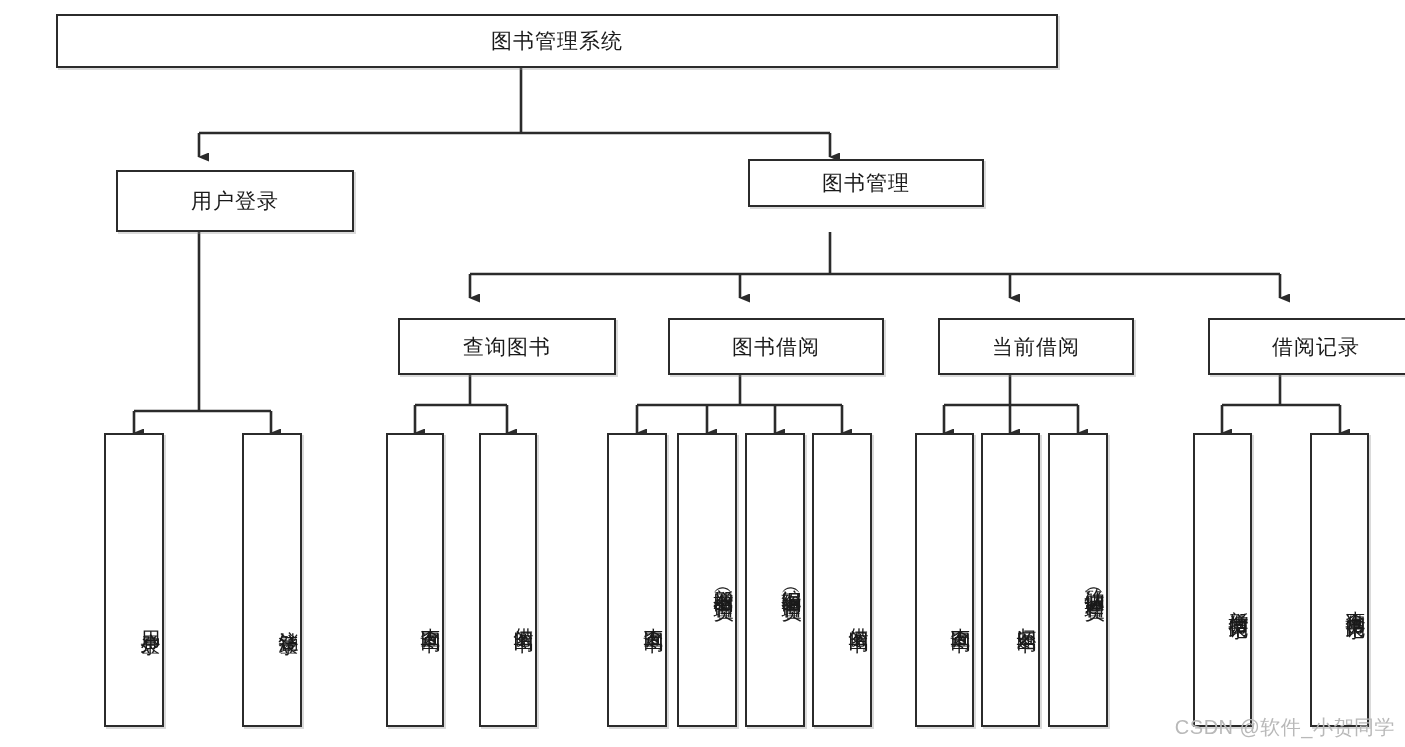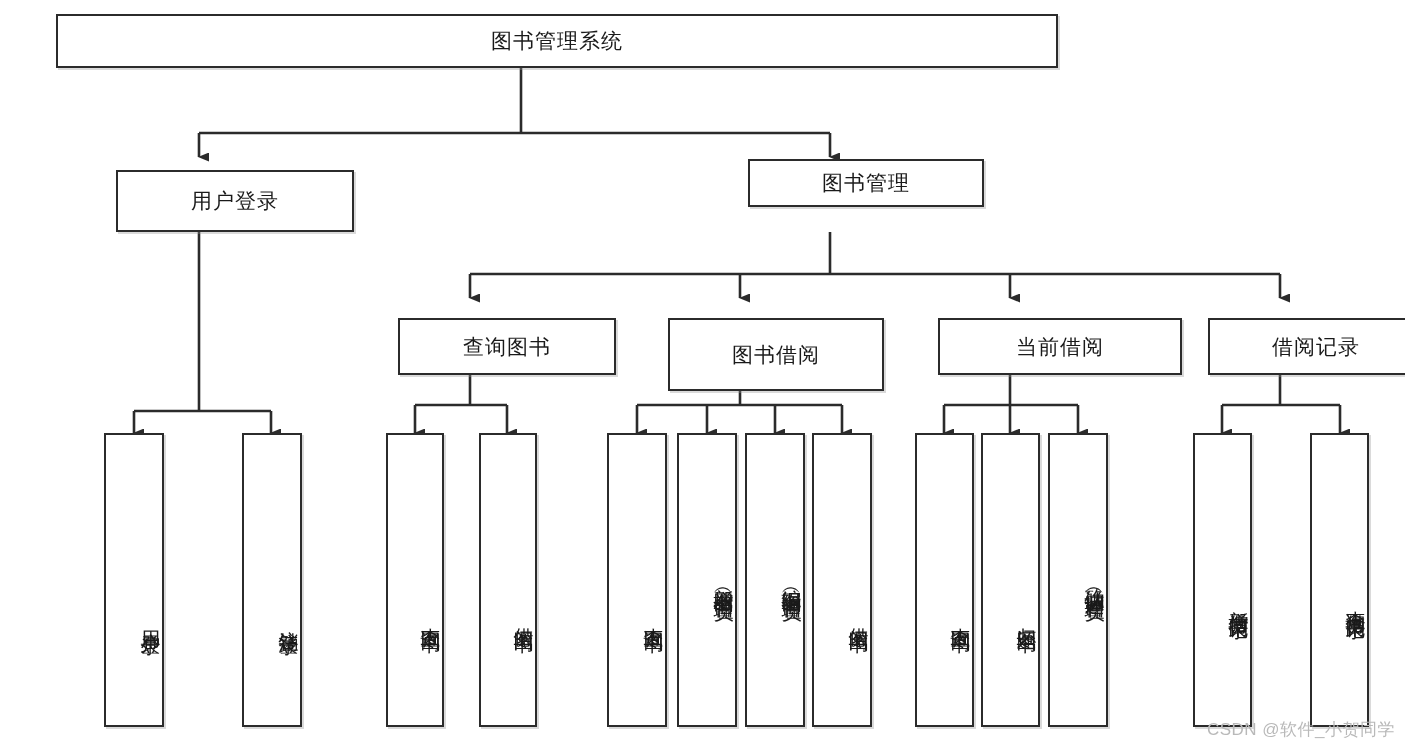--- a/index.html
+++ b/index.html
@@ -55,21 +55,21 @@
   .node-box.vertical.pad-top-small { padding-top: 4px; }
   .node-label {
     display: block;
     white-space: pre-line;
     text-align: center;
   }
   .watermark {
     position: absolute;
     right: 10px;
     bottom: 6px;
-    font-size: 17px;
+    font-size: 20px;
     color: #b9b9b9;
     letter-spacing: 0.5px;
     white-space: nowrap;
     pointer-events: none;
   }
 </style>
 </head>
 <body>
 
 <div id="diagram-root">
@@ -143,24 +143,24 @@
   <div class="node-box horizontal" style="left:80px; top:170px; width:238px; height:62px;">
     <span class="node-label">用户登录</span>
   </div>
   <div class="node-box horizontal" style="left:712px; top:159px; width:236px; height:48px;">
     <span class="node-label">图书管理</span>
   </div>
 
   <div class="node-box horizontal" style="left:362px; top:318px; width:218px; height:57px;">
     <span class="node-label">查询图书</span>
   </div>
-  <div class="node-box horizontal" style="left:632px; top:318px; width:216px; height:73px;">
+  <div class="node-box horizontal" style="left:632px; top:318px; width:216px; height:57px;">
     <span class="node-label">图书借阅</span>
   </div>
-  <div class="node-box horizontal" style="left:902px; top:318px; width:244px; height:57px;align-items:center;">
+  <div class="node-box horizontal" style="left:902px; top:318px; width:196px; height:57px;align-items:center;">
     <span class="node-label">当前借阅</span>
   </div>
   <div class="node-box horizontal" style="left:1172px; top:318px; width:216px; height:57px;">
     <span class="node-label">借阅记录</span>
   </div>
 
   <div class="node-box vertical" style="left:104px; top:433px; width:60px; height:294px; padding-top:78px;">
     <span class="node-label">用户登录</span>
   </div>
   <div class="node-box vertical" style="left:242px; top:433px; width:60px; height:294px; padding-top:78px;">

